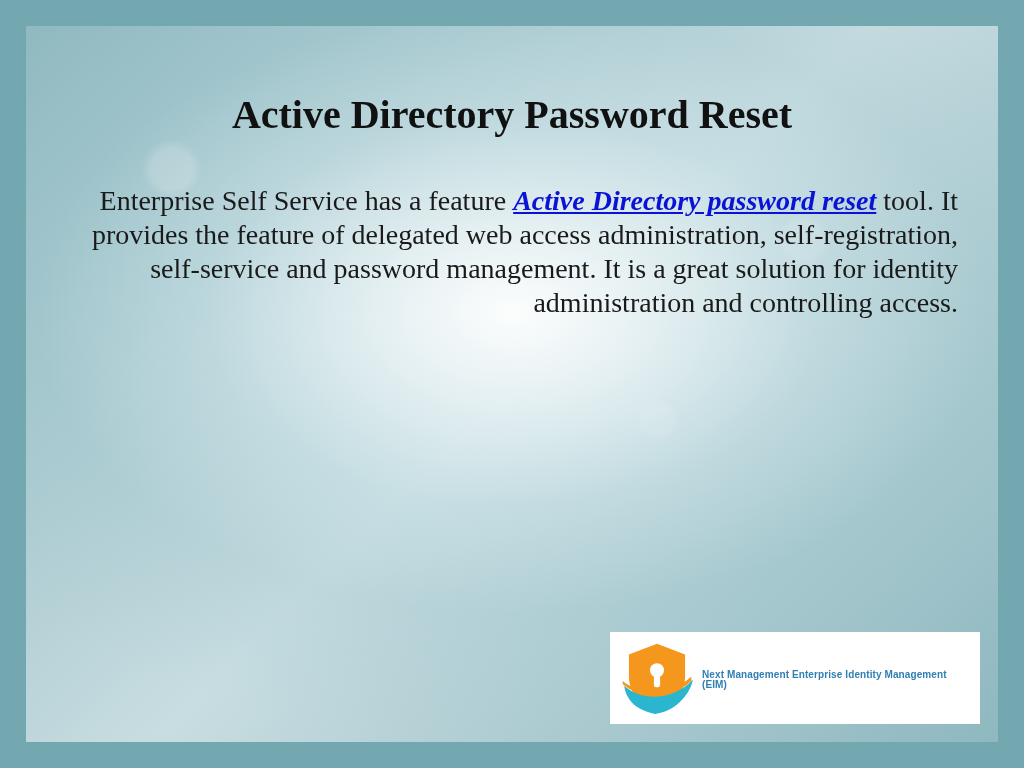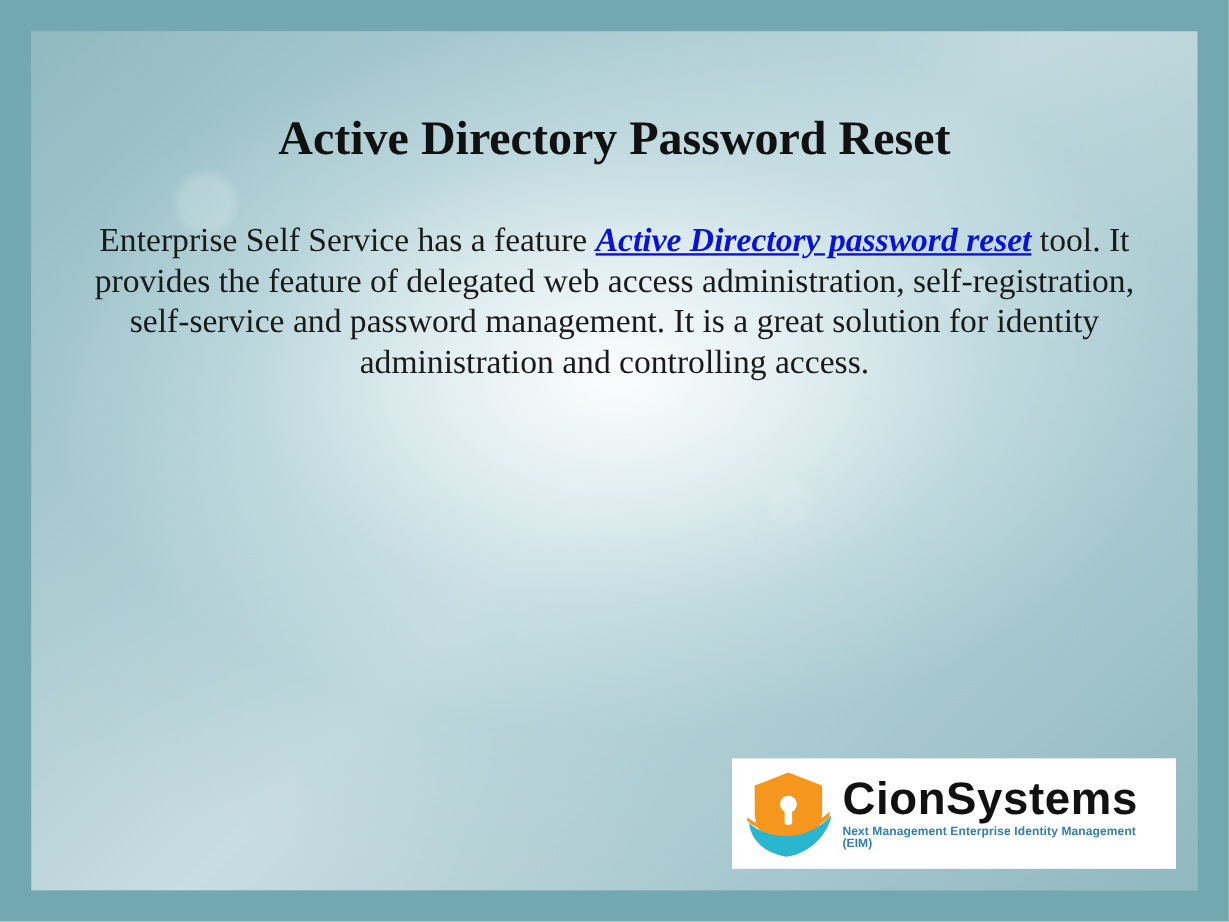--- a/index.html
+++ b/index.html
@@ -51,21 +51,21 @@
     font-weight: bold;
     color: #111;
     padding-left: 70px;
     padding-right: 70px;
   }
   .body {
     position: absolute;
     top: 130px;
     left: 40px;
     right: 40px;
-    text-align: center;
+    text-align: right;
     font-size: 28px;
     line-height: 1.22;
     color: #1a1a1a;
   }
   .body a.feature-link {
     color: #0a12d6;
     font-style: italic;
     font-weight: bold;
     text-decoration: underline;
   }
@@ -129,18 +129,17 @@
 
         <circle cx="50" cy="40" r="9" fill="#ffffff"></circle>
         <rect x="46" y="44" width="8" height="18" rx="3" fill="#ffffff"></rect>
 
         <path d="M8 60 C30 80 70 80 96 52 C94 66 78 92 48 96 C24 92 10 78 8 60 Z" fill="#2bb6cf"></path>
 
         <path d="M6 54 C28 72 66 74 94 48 L94 54 C68 78 30 78 6 58 Z" fill="#f5971d"></path>
       </svg>
     </div>
     <div class="txt">
-      <div class="brand">CionSystems</div>
       <div class="tag">Next Management Enterprise Identity Management (EIM)</div>
     </div>
   </div>
 
 </div>
 
 </body></html>

